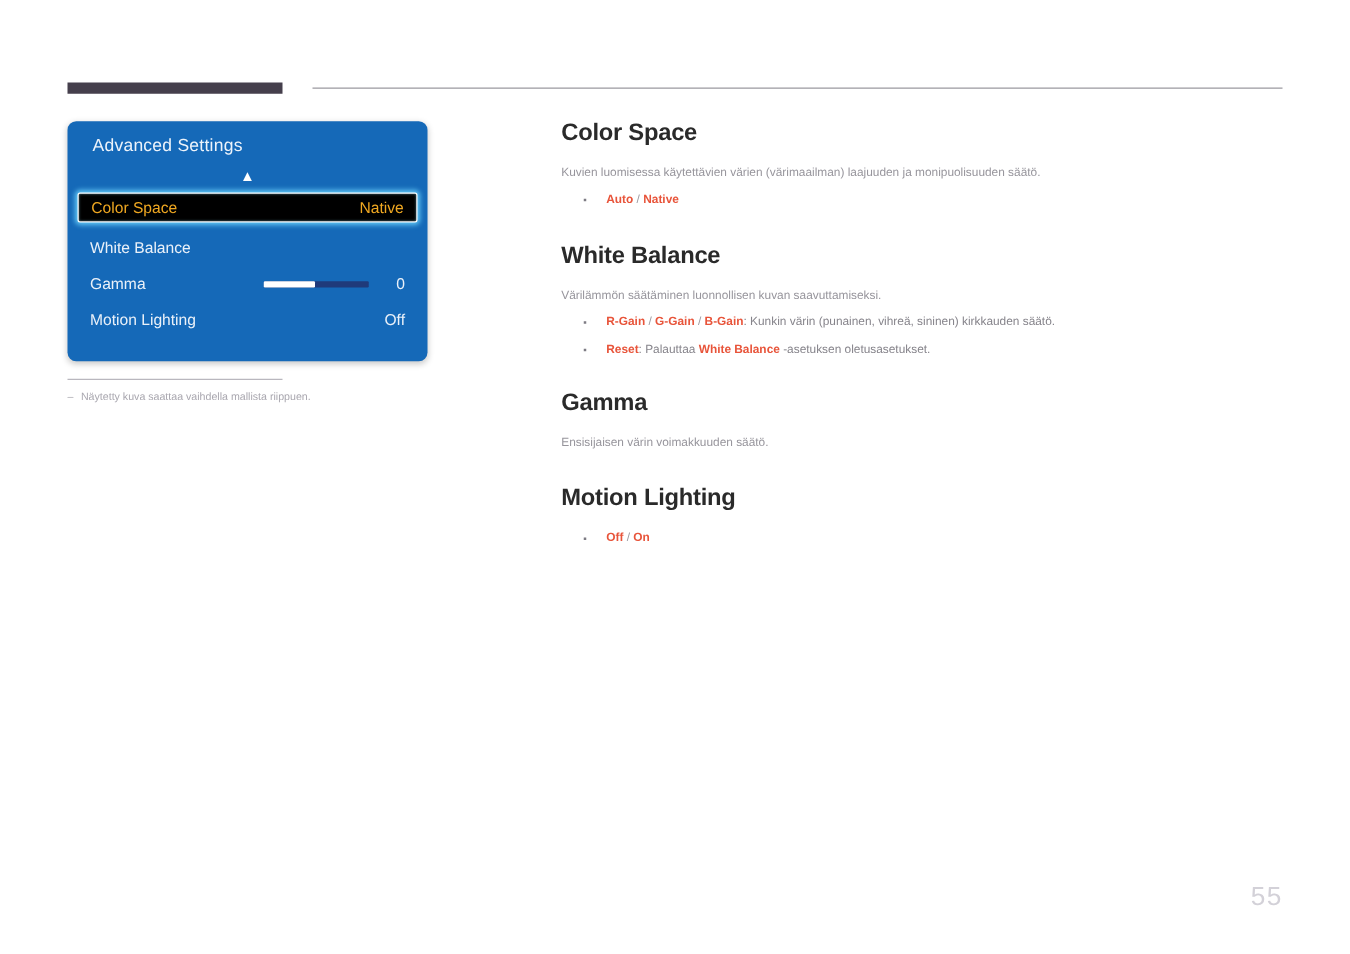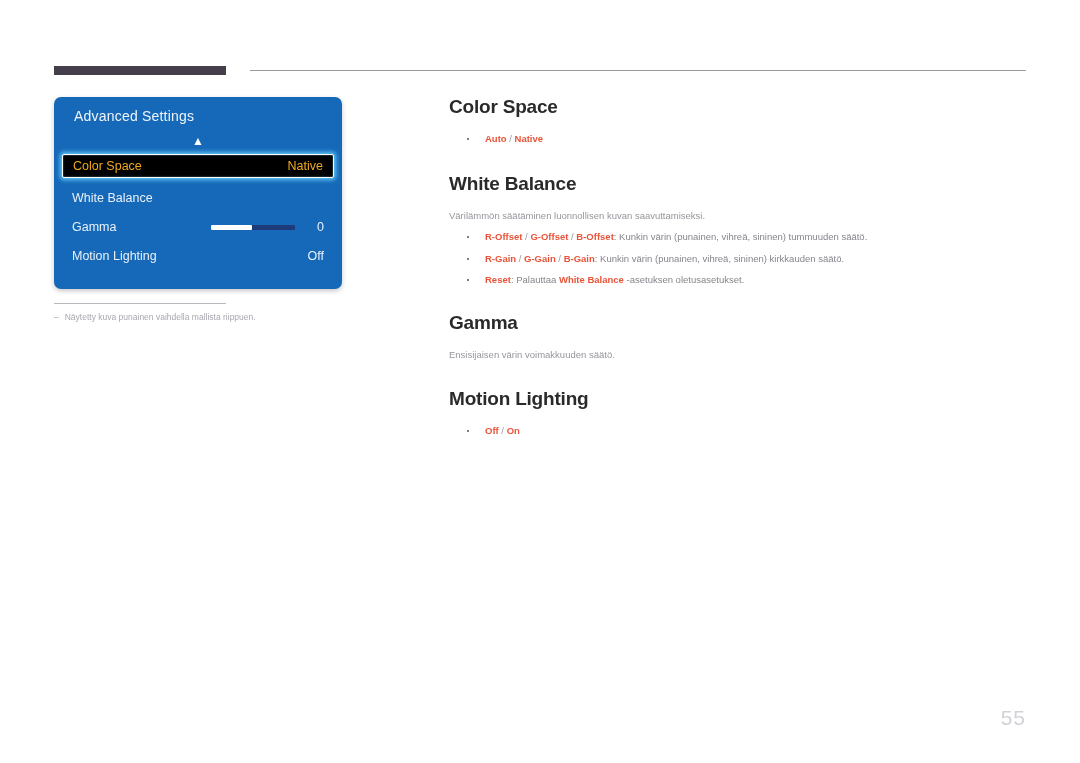--- a/index.html
+++ b/index.html
@@ -241,36 +241,36 @@
       <span class="osd-right">
         <span class="osd-value">Off</span>
       </span>
     </div>
   </div>
 
 <div id="osd-footnote">
   <div class="fn-rule"></div>
   <div class="fn-text">
     <span>–</span>
-    <span>Näytetty kuva punainen vaihdella mallista riippuen.</span>
+    <span>Näytetty kuva saattaa vaihdella mallista riippuen.</span>
   </div>
 </div>
 
 <div id="content">
     <div class="sec-block" id="sec-colorspace">
       <h2 class="sec-heading">Color Space</h2>
+      <p class="sec-desc">Kuvien luomisessa käytettävien värien (värimaailman) laajuuden ja monipuolisuuden säätö.</p>
       <ul class="bullet-list">
         <li class="bullet-item"><span class="accent">Auto</span><span class="sep"> / </span><span class="accent">Native</span></li>
       </ul>
     </div>
     <div class="sec-block" id="sec-whitebalance">
       <h2 class="sec-heading">White Balance</h2>
       <p class="sec-desc">Värilämmön säätäminen luonnollisen kuvan saavuttamiseksi.</p>
       <ul class="bullet-list">
-        <li class="bullet-item"><span class="accent">R-Offset</span><span class="sep"> / </span><span class="accent">G-Offset</span><span class="sep"> / </span><span class="accent">B-Offset</span><span>: Kunkin värin (punainen, vihreä, sininen) tummuuden säätö.</span></li>
         <li class="bullet-item"><span class="accent">R-Gain</span><span class="sep"> / </span><span class="accent">G-Gain</span><span class="sep"> / </span><span class="accent">B-Gain</span><span>: Kunkin värin (punainen, vihreä, sininen) kirkkauden säätö.</span></li>
         <li class="bullet-item"><span class="accent">Reset</span><span>: Palauttaa </span><span class="accent">White Balance</span><span> -asetuksen oletusasetukset.</span></li>
       </ul>
     </div>
     <div class="sec-block" id="sec-gamma">
       <h2 class="sec-heading">Gamma</h2>
       <p class="sec-desc">Ensisijaisen värin voimakkuuden säätö.</p>
     </div>
     <div class="sec-block" id="sec-motionlighting">
       <h2 class="sec-heading">Motion Lighting</h2>

